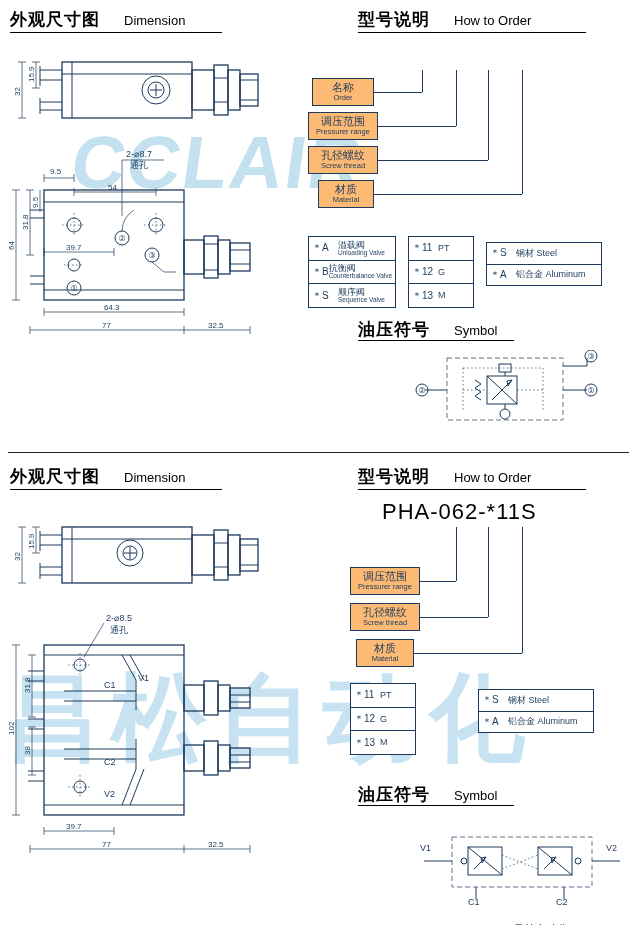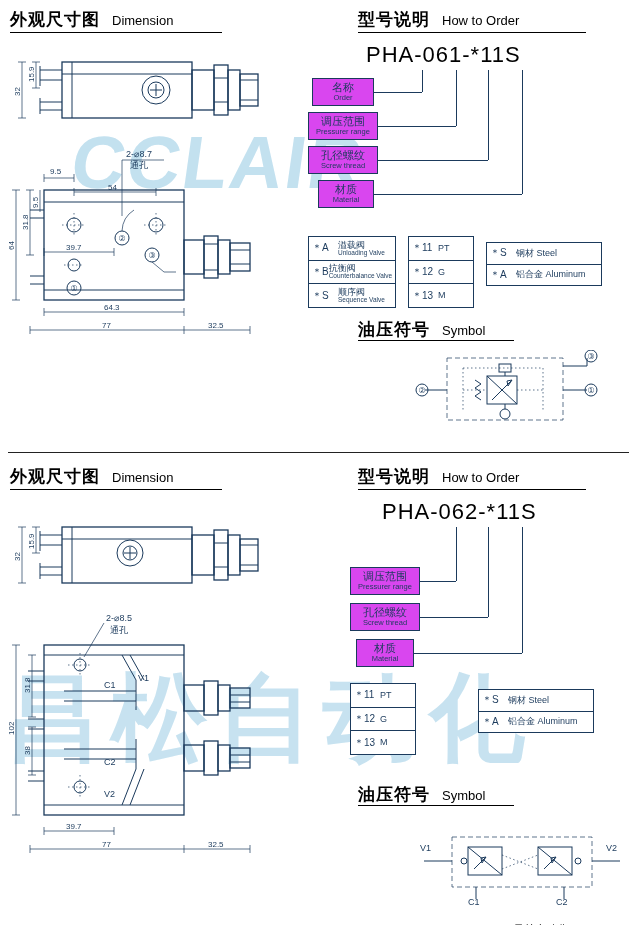--- a/index.html
+++ b/index.html
@@ -22,21 +22,21 @@
     position:absolute; left:8px; top:452px; width:621px; height:0;
     border-top:1px solid #222;
   }
 
   
   .heading { position:absolute; white-space:nowrap; }
   .heading .cn {
     font-size:17px; font-weight:bold; letter-spacing:1px; color:#000;
   }
   .heading .en {
-    font-size:13px; color:#000; margin-left:12px;
+    font-size:13px; color:#000; margin-left:24px;
   }
   .heading .ul {
     position:absolute; left:0; height:0; border-top:1.5px solid #000;
   }
 
   .model-code {
     position:absolute; font-size:22px; letter-spacing:1px; color:#000;
     white-space:nowrap;
   }
 
@@ -60,21 +60,21 @@
   .ln { stroke:#1b3a5c; fill:none; stroke-width:1; }
   .ln2 { stroke:#1b3a5c; fill:none; stroke-width:1.3; }
   .dim { stroke:#1b3a5c; fill:none; stroke-width:.7; }
   .dash { stroke:#1b3a5c; fill:none; stroke-width:.7; stroke-dasharray:5 3; }
   .dot { stroke:#1b3a5c; fill:none; stroke-width:.7; stroke-dasharray:1.5 2.5; }
   .txt { font-family:"Liberation Sans", sans-serif; font-size:8px; fill:#1b3a5c; }
   .txt9 { font-family:"Liberation Sans", sans-serif; font-size:9px; fill:#1b3a5c; }
 
   
   .obox {
-    position:absolute; border:1px solid #1b3a5c; background:#d946ef;
+    position:absolute; border:1px solid #1b3a5c; background:#fdba74;
     display:flex; flex-direction:column; align-items:center; justify-content:center;
     line-height:1.05;
   }
   .obox .cn { font-size:11px; color:#1b3a5c; white-space:nowrap; }
   .obox .en { font-size:7.5px; color:#1b3a5c; white-space:nowrap; }
 
   .leader { position:absolute; border-top:1px solid #1b3a5c; height:0; }
   .leaderv { position:absolute; border-left:1px solid #1b3a5c; width:0; }
 
   
@@ -111,21 +111,20 @@
     <div class="heading" style="left:10px; top:8px;">
       <span class="cn">外观尺寸图</span><span class="en">Dimension</span>
       <div class="ul" style="top:24px; width:212px;"></div>
     </div>
 
     <div class="heading" style="left:358px; top:8px;">
       <span class="cn">型号说明</span><span class="en">How to Order</span>
       <div class="ul" style="top:24px; width:228px;"></div>
     </div>
 
-    <div class="model-code" style="left:366px; top:42px;">PHA-061-*11S</div>
 
     <svg width="340" height="400" style="position:absolute; left:4px; top:40px;">
 
       <rect class="ln2" x="58" y="22" width="130" height="56"></rect>
 
       <line class="ln" x1="58" y1="30" x2="36" y2="30"></line>
       <line class="ln" x1="58" y1="40" x2="36" y2="40"></line>
       <line class="ln" x1="58" y1="62" x2="36" y2="62"></line>
       <line class="ln" x1="58" y1="70" x2="36" y2="70"></line>
       <line class="ln" x1="36" y1="26" x2="36" y2="46"></line>

